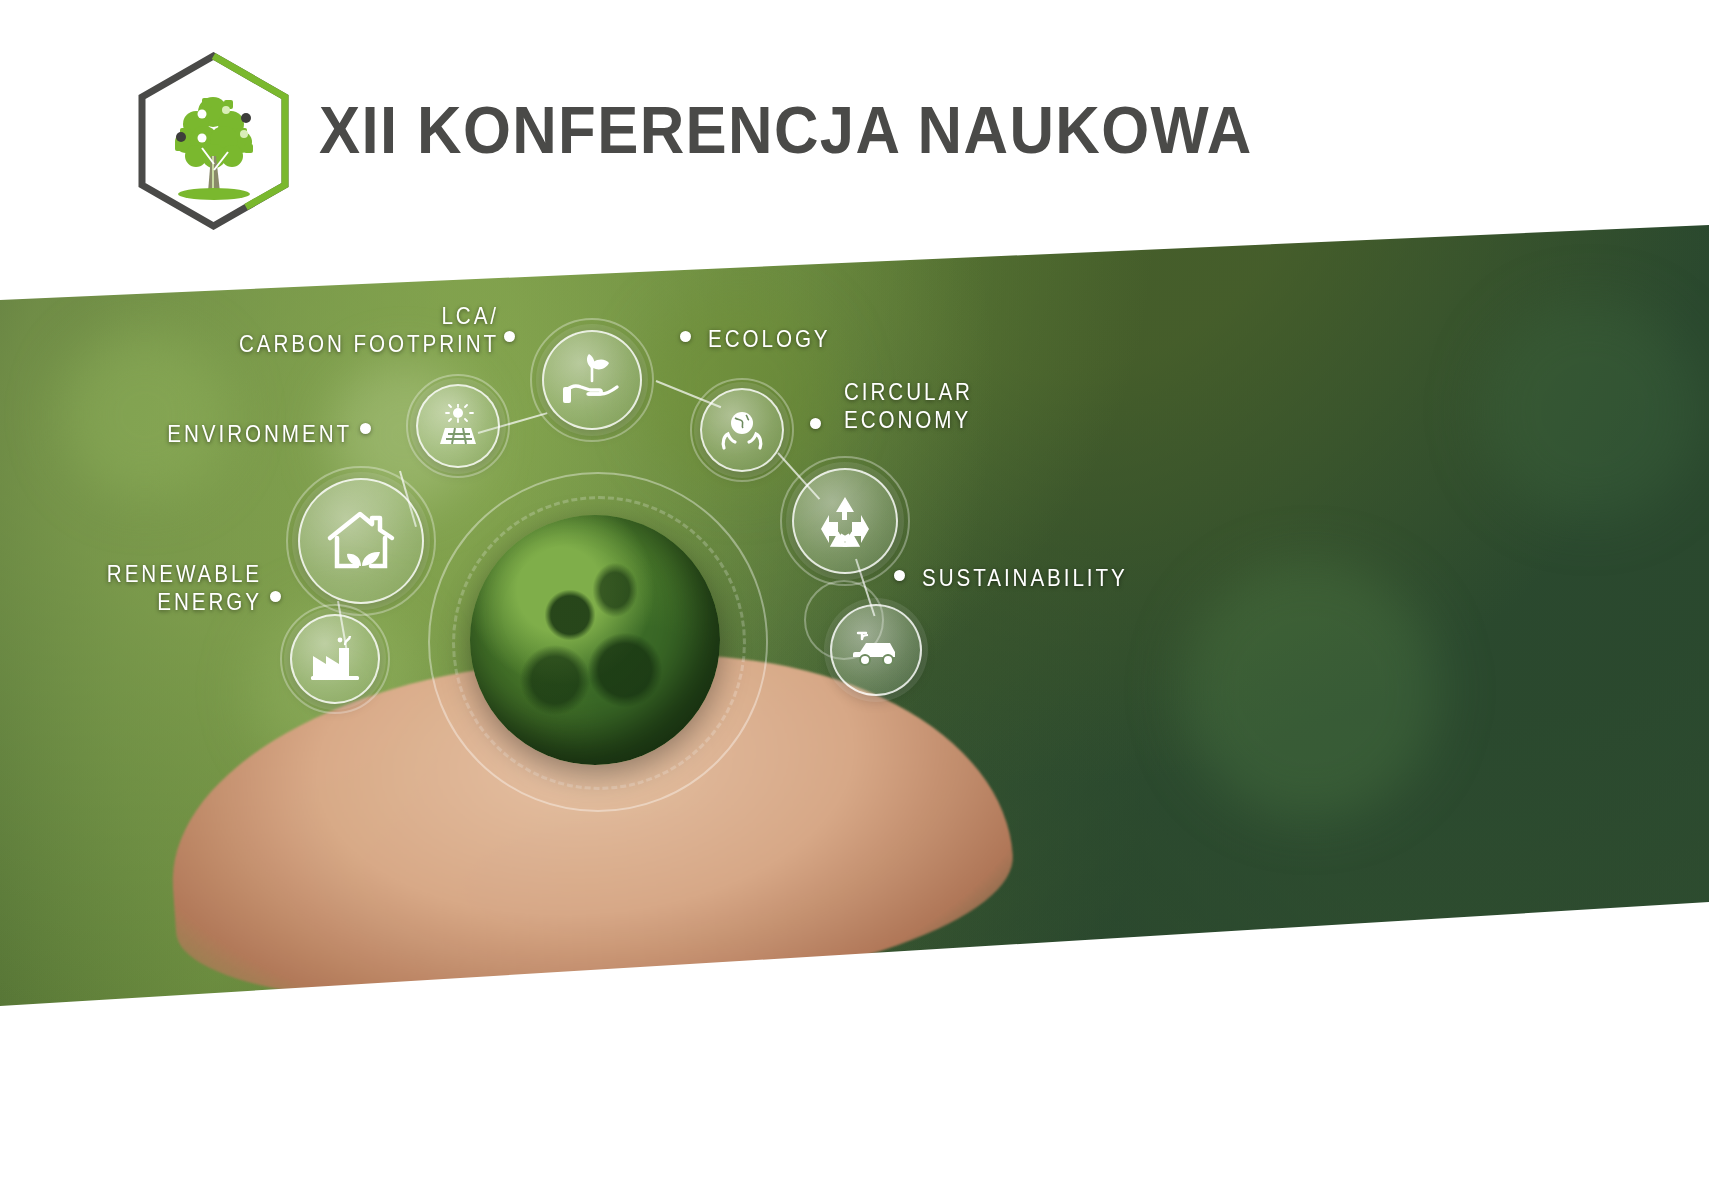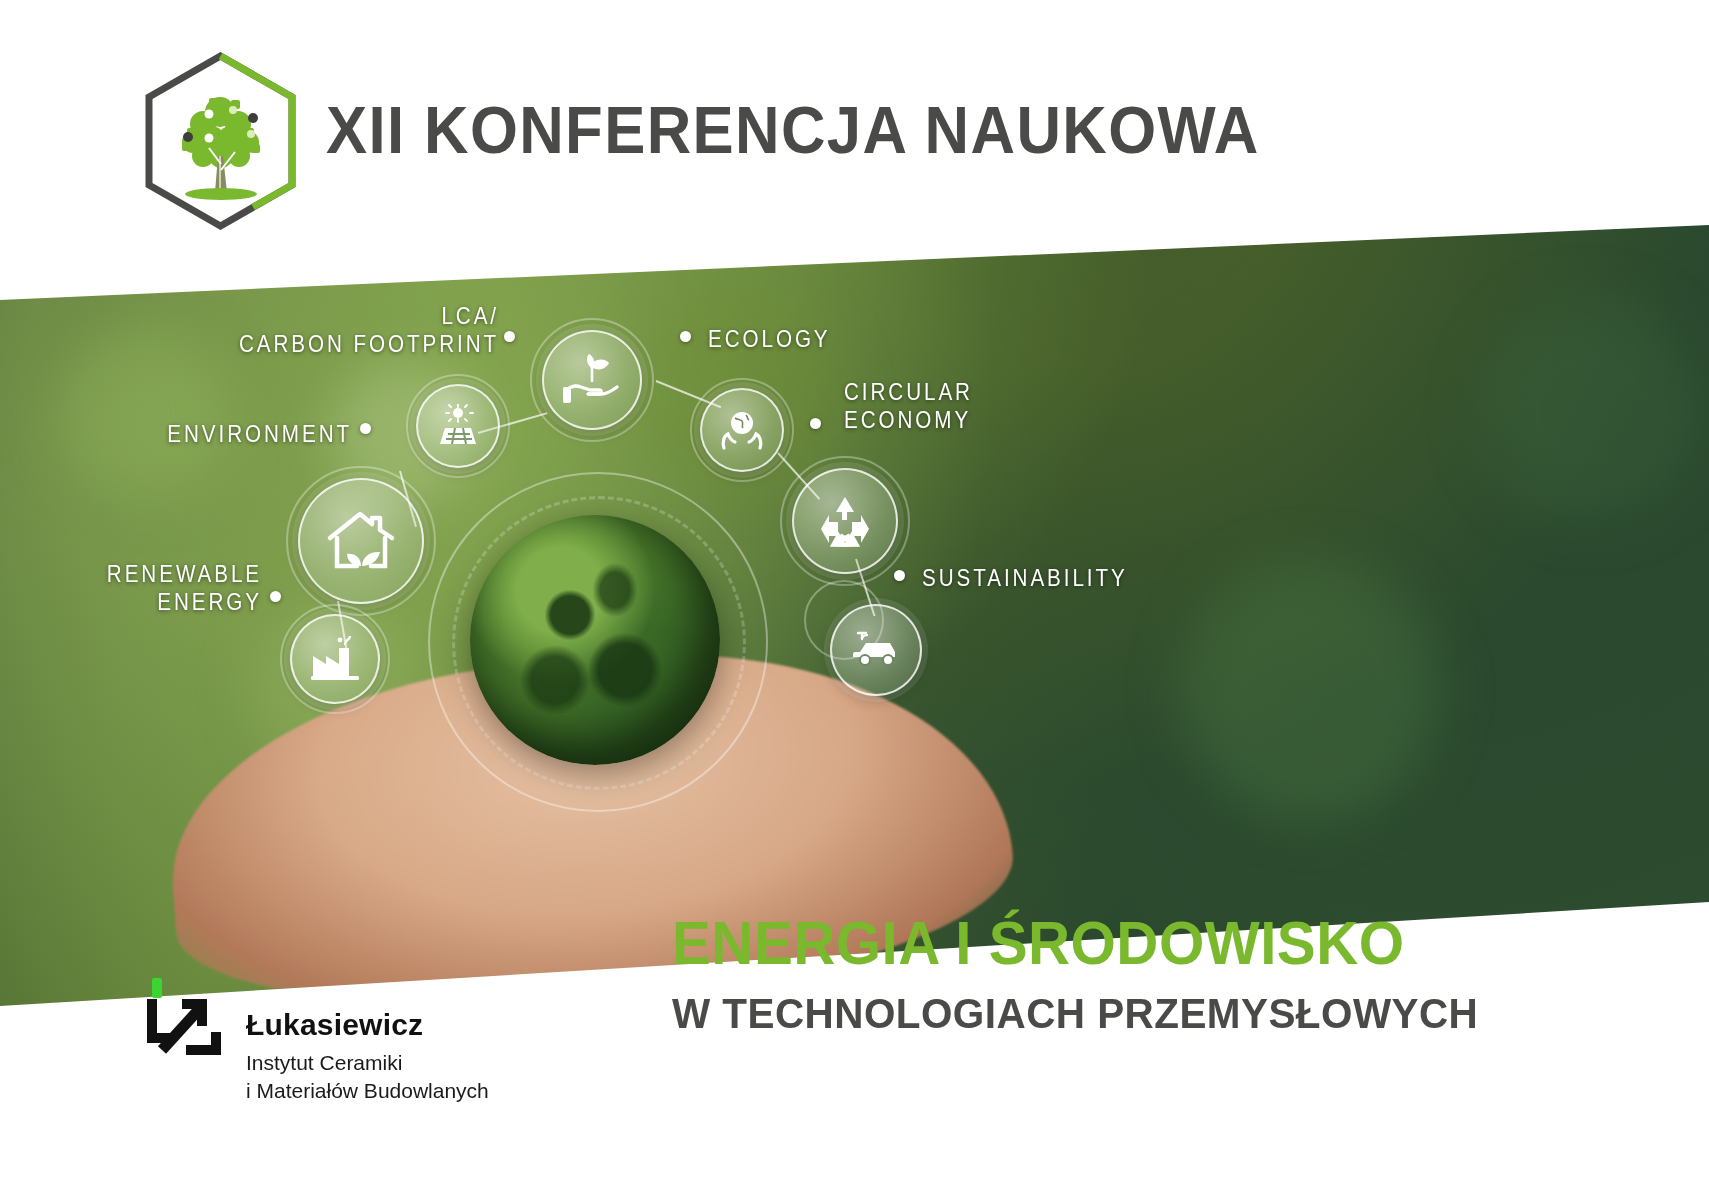--- a/index.html
+++ b/index.html
@@ -1,20 +1,20 @@
 <!DOCTYPE html>
 <html><head>
 <meta charset="utf-8">
 <style>
   html,body{margin:0;padding:0;background:#fff;}
   body{font-family:"Liberation Sans",sans-serif;}
   .stage{position:relative;width:1709px;height:1182px;overflow:hidden;background:#ffffff;}
 
   
-  .header{position:absolute;left:8px;top:0;width:1579px;height:300px;background:#ffffff;z-index:30;}
+  .header{position:absolute;left:1px;top:0;width:1579px;height:300px;background:#ffffff;z-index:30;}
   .logo-hex{position:absolute;left:135px;top:52px;width:155px;height:178px;}
   .logo-hex svg{width:100%;height:100%;display:block;}
   .conf-title{position:absolute;left:318px;top:96px;font-size:67px;line-height:1;
     font-weight:bold;color:#4a4a48;letter-spacing:1.5px;
     font-family:"Liberation Sans Narrow","Liberation Sans",sans-serif;
     transform:scaleX(0.92);transform-origin:left center;white-space:nowrap;}
 
   
   .photo-band{position:absolute;left:0;top:0;width:1709px;height:1010px;overflow:hidden;z-index:10;}
   .photo-inner{position:absolute;left:0;top:0;width:1709px;height:1010px;
@@ -285,37 +285,15 @@
         <circle cx="108" cy="82" r="4" fill="#d9eeb8"></circle>
         <path d="M75 104 L72 140 L84 140 L80 104 Z" fill="#8a8a6a"></path>
         <path d="M77 104 L77 140" stroke="#c9dca0" stroke-width="2"></path>
         <path d="M78 112 L66 96 M78 118 L92 100" stroke="#ffffff" stroke-width="2" fill="none"></path>
         <ellipse cx="78" cy="142" rx="36" ry="6" fill="#7ab82e"></ellipse>
       </svg>
     </div>
     <div class="conf-title">XII KONFERENCJA NAUKOWA</div>
   </div>
 
-  <div class="lukas">
-    <div class="lukas-mark">
-      <svg viewBox="0 0 92 96" width="92" height="96">
-        <rect x="12" y="0" width="10" height="20" rx="2" fill="#3cd42e"></rect>
-        <path d="M12 26 L12 60 L26 60" stroke="#111" stroke-width="10" fill="none" stroke-linecap="square"></path>
-        <path d="M22 72 L62 28" stroke="#111" stroke-width="11" fill="none"></path>
-        <path d="M42 26 L62 26 L62 48" stroke="#111" stroke-width="10" fill="none" stroke-linejoin="miter"></path>
-        <path d="M46 72 L76 72 L76 54" stroke="#111" stroke-width="10" fill="none" stroke-linejoin="miter"></path>
-      </svg>
-    </div>
-    <div class="lukas-txt">
-      <div class="lukas-name">Łukasiewicz</div>
-      <div class="lukas-sub">
-        <span>Instytut Ceramiki</span><br>
-        <span>i Materiałów Budowlanych</span>
-      </div>
-    </div>
-  </div>
-
-  <div class="tagline">
-    <div class="tag1">ENERGIA I ŚRODOWISKO</div>
-    <div class="tag2">W TECHNOLOGIACH PRZEMYSŁOWYCH</div>
-  </div>
+
 
 </div>
 
 </body></html>

